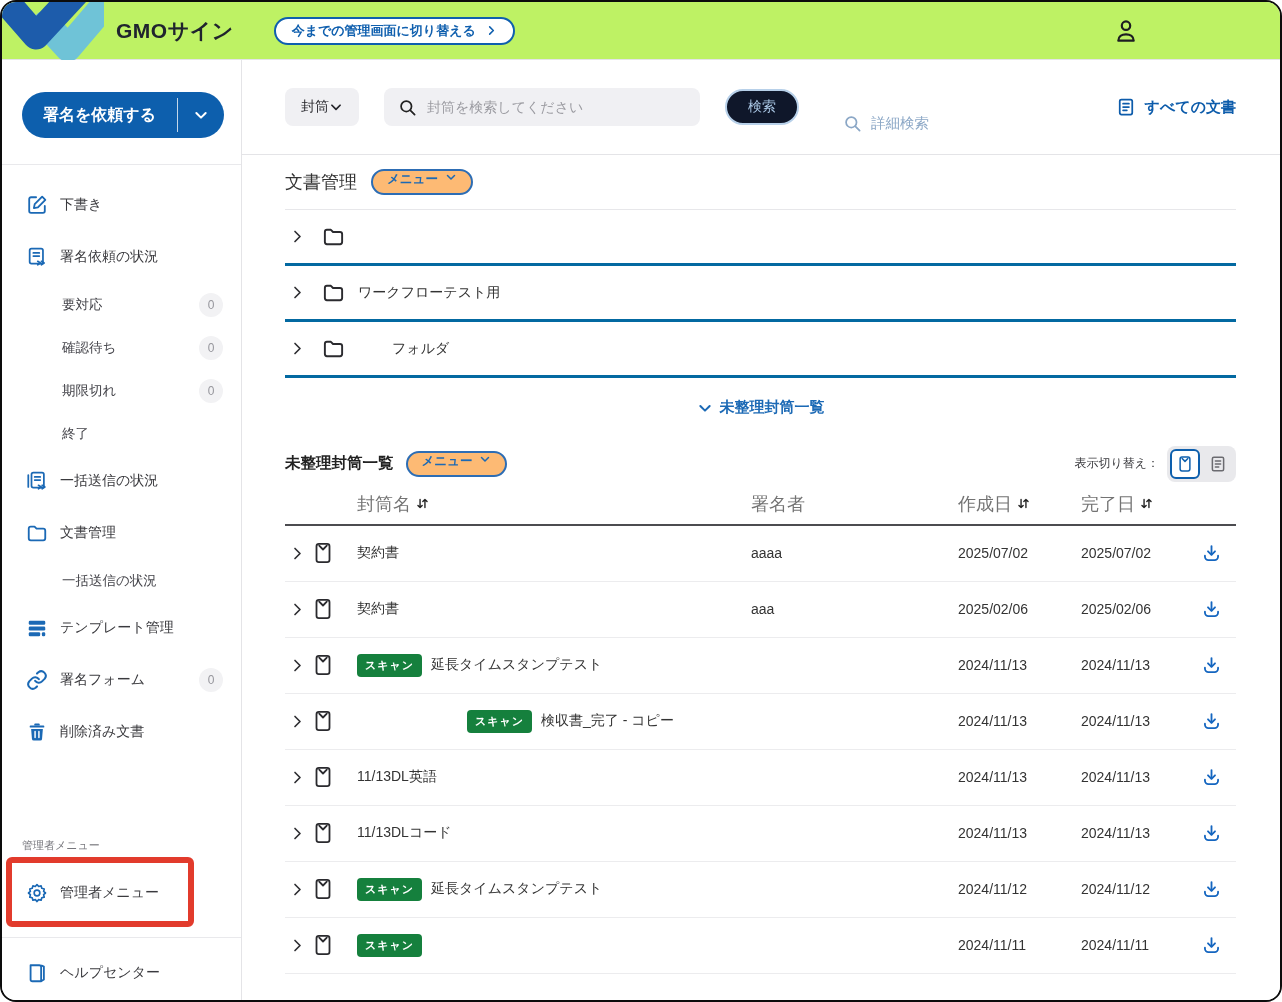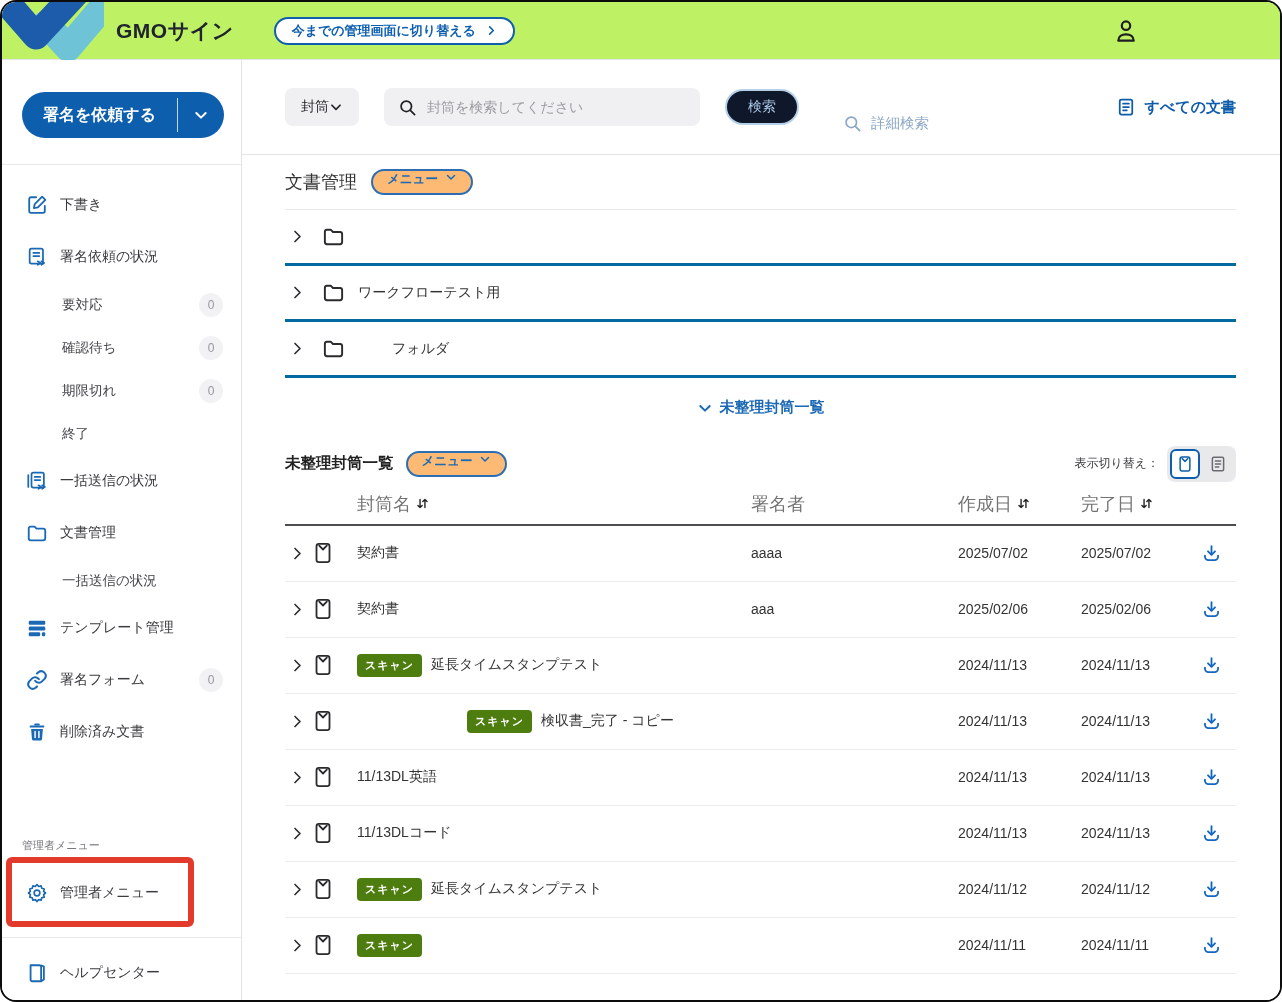--- a/index.html
+++ b/index.html
@@ -111,21 +111,21 @@
     grid-template-columns: 26px 46px 1fr 207px 123px 120px 35px;
     align-items: center;
   }
   .thead { height: 42px; font-size: 18px; color: #737373; border-bottom: 2px solid #4c4c50; }
   .th { display: inline-flex; align-items: center; gap: 5px; }
   .env-row { height: 56px; border-bottom: 1px solid #ececee; font-size: 14px; color: #333; }
   .env-row .chev { margin-left: 5px; display: inline-flex; cursor: pointer; }
   .env-row .eic { display: inline-flex; }
   .name-cell { display: flex; align-items: center; gap: 9px; overflow: hidden; white-space: nowrap; }
   .scan-badge {
-    background: #4d7c0f; color: #fff; font-size: 11px; font-weight: bold;
+    background: #15803d; color: #fff; font-size: 11px; font-weight: bold;
     border-radius: 4px; padding: 4px 8px; letter-spacing: 1px; flex: 0 0 auto;
   }
   .dl { display: inline-flex; cursor: pointer; }
 </style>
 </head>
 <body>
 
 <div class="frame">
 
   <div class="hdr">

